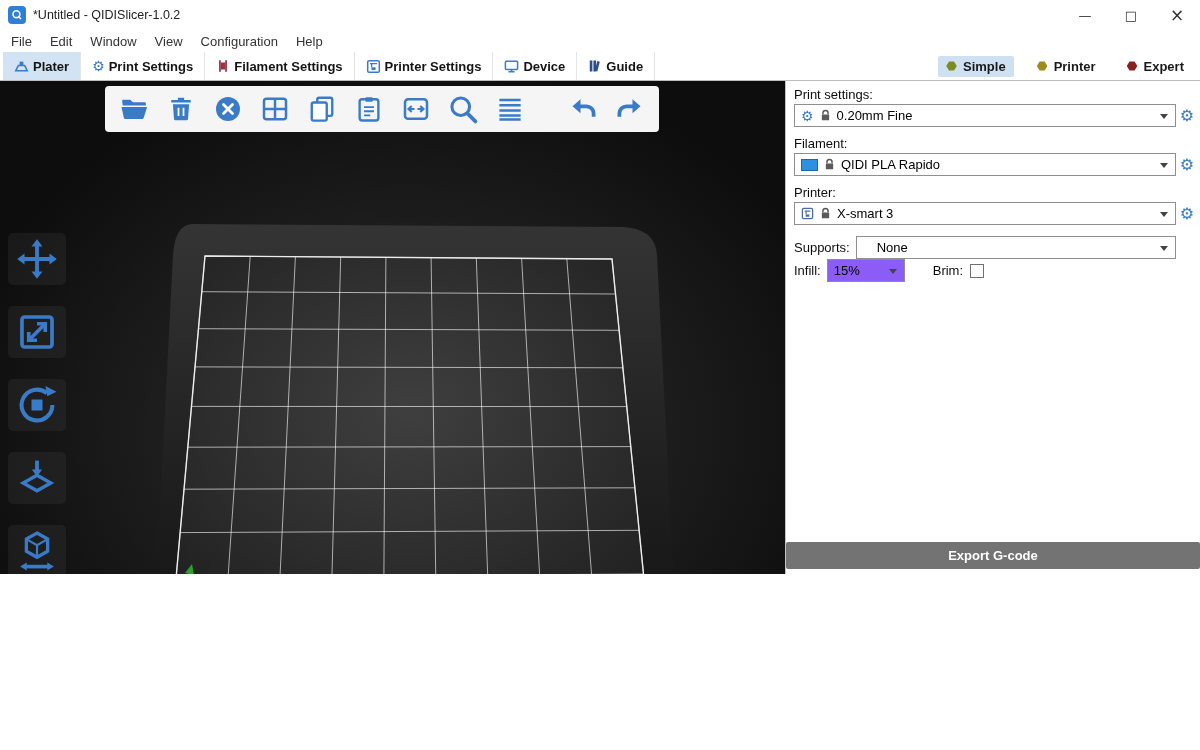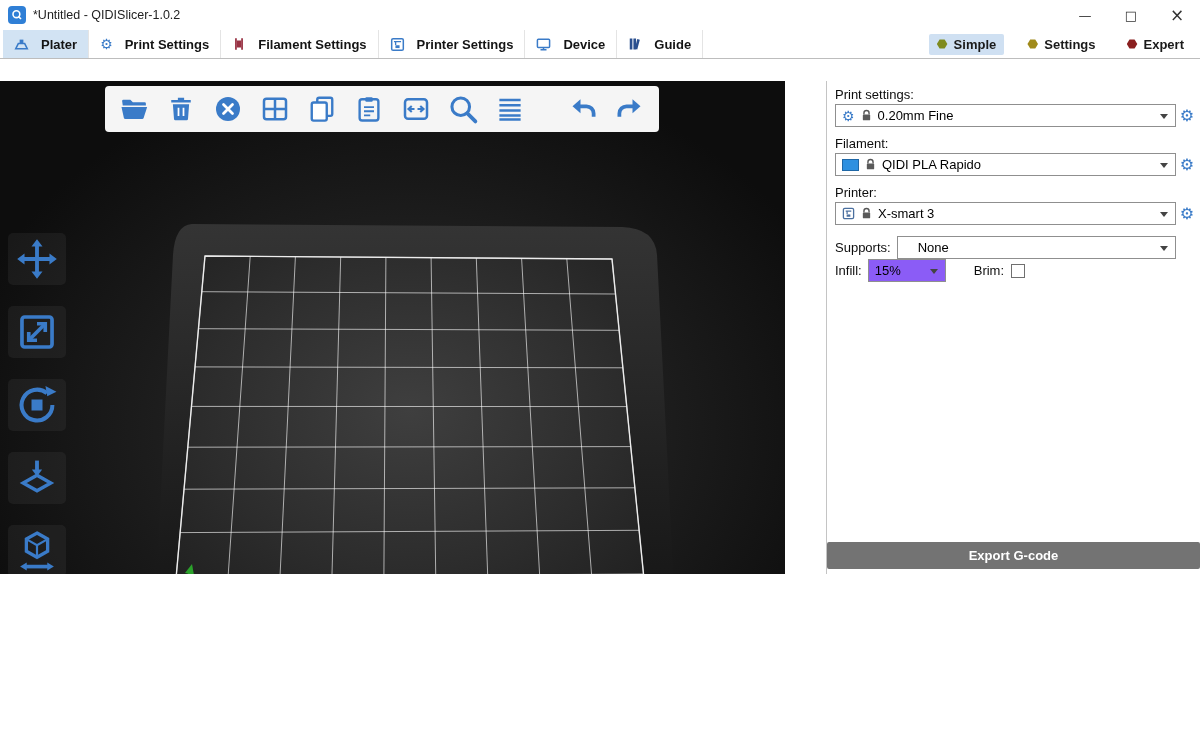--- a/index.html
+++ b/index.html
@@ -15,29 +15,29 @@
   .win-controls { margin-left:auto; display:flex; height:100%; }
   .win-btn { width:46px; height:100%; display:flex; align-items:center; justify-content:center; color:#333; font-size:13px; }
   .win-btn.close { font-size:17px; }
 
   
   .menubar { height:22px; display:flex; align-items:center; background:#fff; padding-left:2px; }
   .menu-item { padding:2px 9px; color:#333; }
 
   
   .tabbar { height:29px; display:flex; align-items:stretch; background:#fff; border-bottom:1px solid #bdbdbd; padding-left:3px; }
-  .tab { display:flex; align-items:center; gap:12px; padding:0 11px; font-weight:600; color:#141414; border-right:1px solid #e4e4e4; cursor:default; }
+  .tab { display:flex; align-items:center; gap:4px; padding:0 11px; font-weight:600; color:#141414; border-right:1px solid #e4e4e4; cursor:default; }
   .tab.active { background:#d2e3f3; }
   .modes { margin-left:auto; display:flex; align-items:center; gap:15px; padding-right:8px; }
   .mode { display:flex; align-items:center; gap:6px; padding:3px 8px; font-weight:600; border-radius:2px; }
   .mode.active { background:#cfe0f2; }
   .hex { width:11px; height:10px; display:inline-block; clip-path:polygon(27% 4%, 73% 4%, 98% 50%, 73% 96%, 27% 96%, 2% 50%); }
 
   
-  .main { position:absolute; top:81px; left:0; right:0; bottom:0; display:flex;gap:41px; }
+  .main { position:absolute; top:81px; left:0; right:0; bottom:0; display:flex; }
   .viewport { position:relative; width:785px; height:669px; flex:0 0 auto; overflow:hidden;
     background:radial-gradient(ellipse 62% 58% at 52% 52%, #303030 0%, #1d1d1d 52%, #0d0d0d 95%); }
   .bed-svg { position:absolute; left:0; top:0; }
 
   
   .top-toolbar { position:absolute; left:105px; top:5px; height:46px; background:rgba(255,255,255,0.96);
     border-radius:4px; display:flex; align-items:center; padding:0 12px; gap:13px; }
   .tool-btn { width:34px; height:34px; display:flex; align-items:center; justify-content:center; }
   .tool-btn svg { display:block; }
   .undo-group { margin-left:26px; }
@@ -84,20 +84,28 @@
         </svg>
     </span>
     <span class="title-text">*Untitled - QIDISlicer-1.0.2</span>
     <div class="win-controls">
       <div class="win-btn uni">—</div>
       <div class="win-btn uni">□</div>
       <div class="win-btn close uni">×</div>
     </div>
   </div>
 
+  <div class="menubar">
+    <span class="menu-item">File</span>
+    <span class="menu-item">Edit</span>
+    <span class="menu-item">Window</span>
+    <span class="menu-item">View</span>
+    <span class="menu-item">Configuration</span>
+    <span class="menu-item">Help</span>
+  </div>
 
   <div class="tabbar">
     <div class="tab active">
       <svg width="15" height="15" viewBox="0 0 16 16">
           <path d="M1.8 12.6h12.4L11.4 7H4.6z" fill="none" stroke="#3a7bc8" stroke-width="1.6"></path>
           <rect x="6" y="2.8" width="4" height="4" fill="#3a7bc8"></rect>
         </svg>
       <span>Plater</span>
     </div>
     <div class="tab">
@@ -132,21 +140,21 @@
         </svg>
       <span>Guide</span>
     </div>
     <div class="modes">
       <div class="mode active">
         <span class="hex" style="background: rgb(127, 139, 30);"></span>
         <span>Simple</span>
       </div>
       <div class="mode">
         <span class="hex" style="background: rgb(160, 138, 26);"></span>
-        <span>Settings</span>
+        <span>Printer</span>
       </div>
       <div class="mode">
         <span class="hex" style="background: rgb(138, 31, 31);"></span>
         <span>Expert</span>
       </div>
     </div>
   </div>
 
   <div class="main">
 

